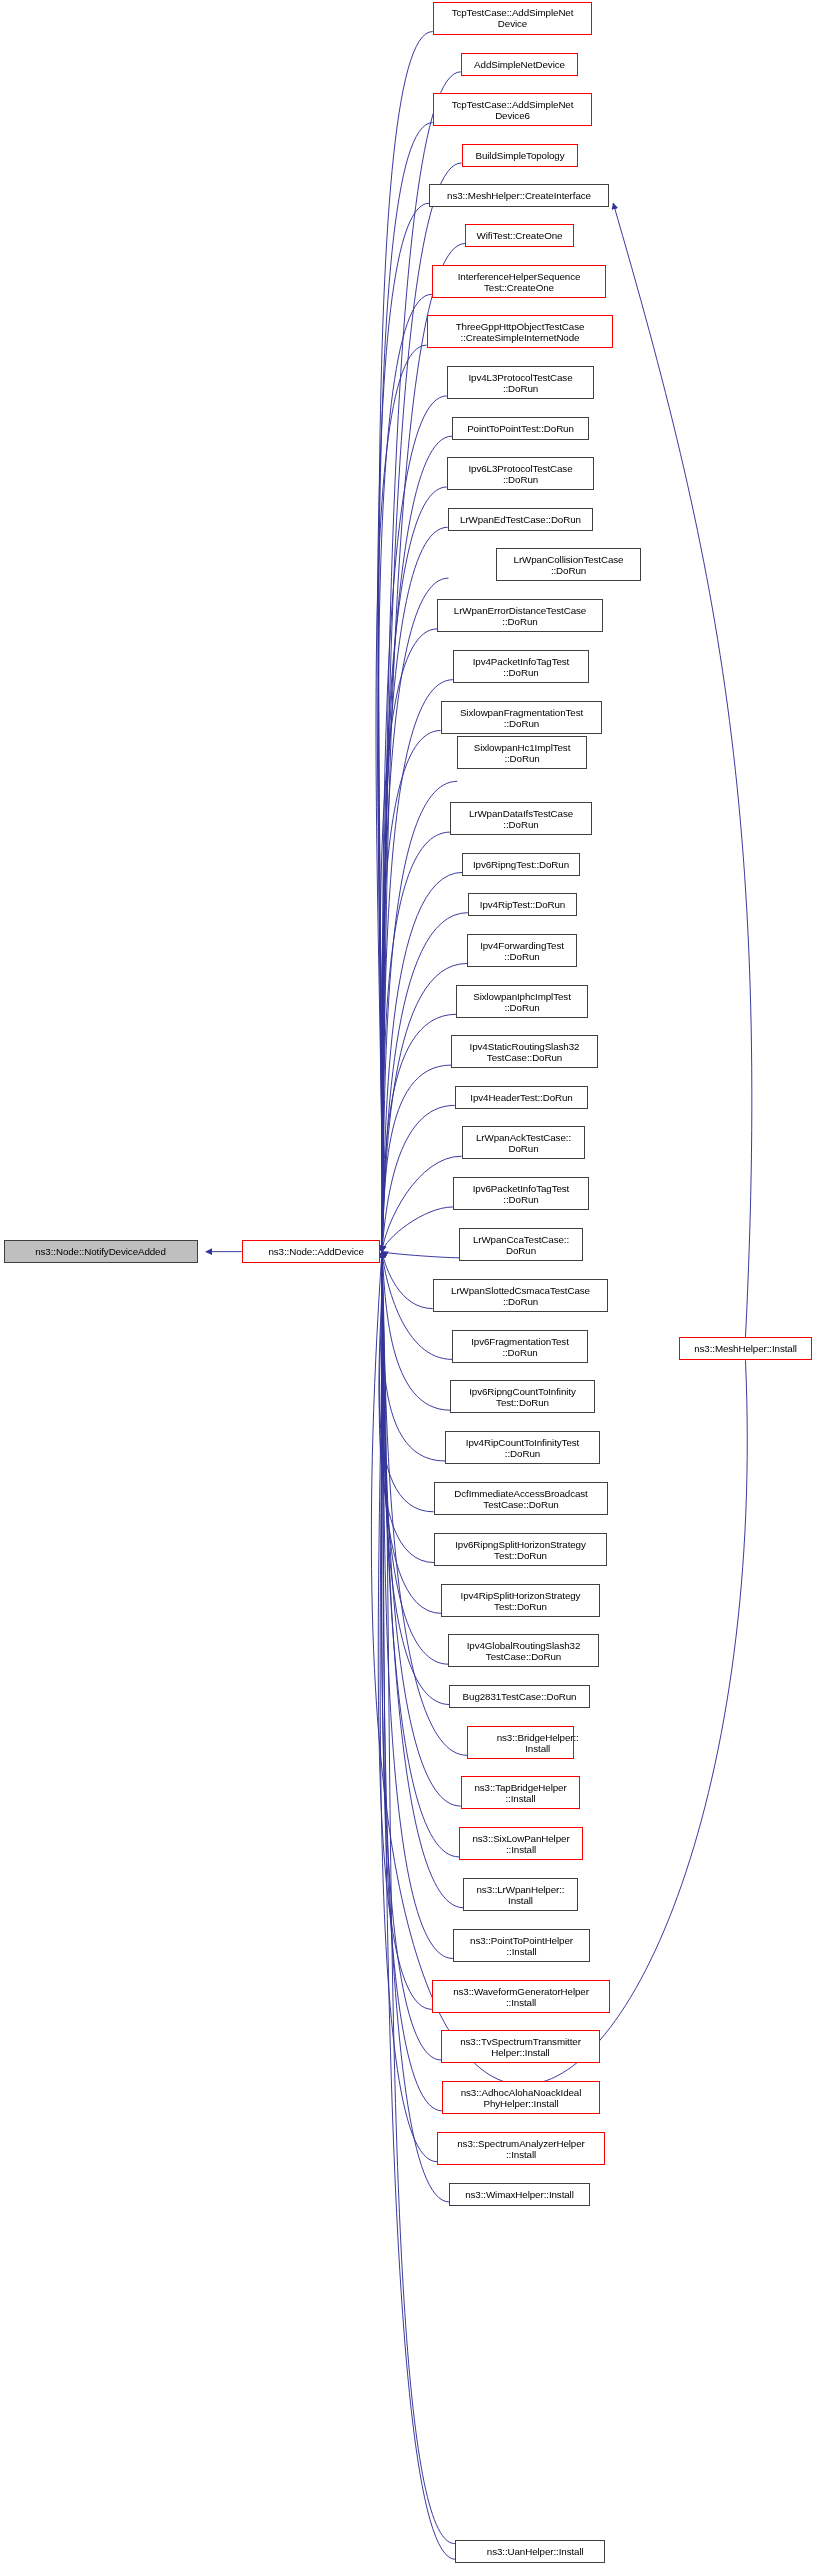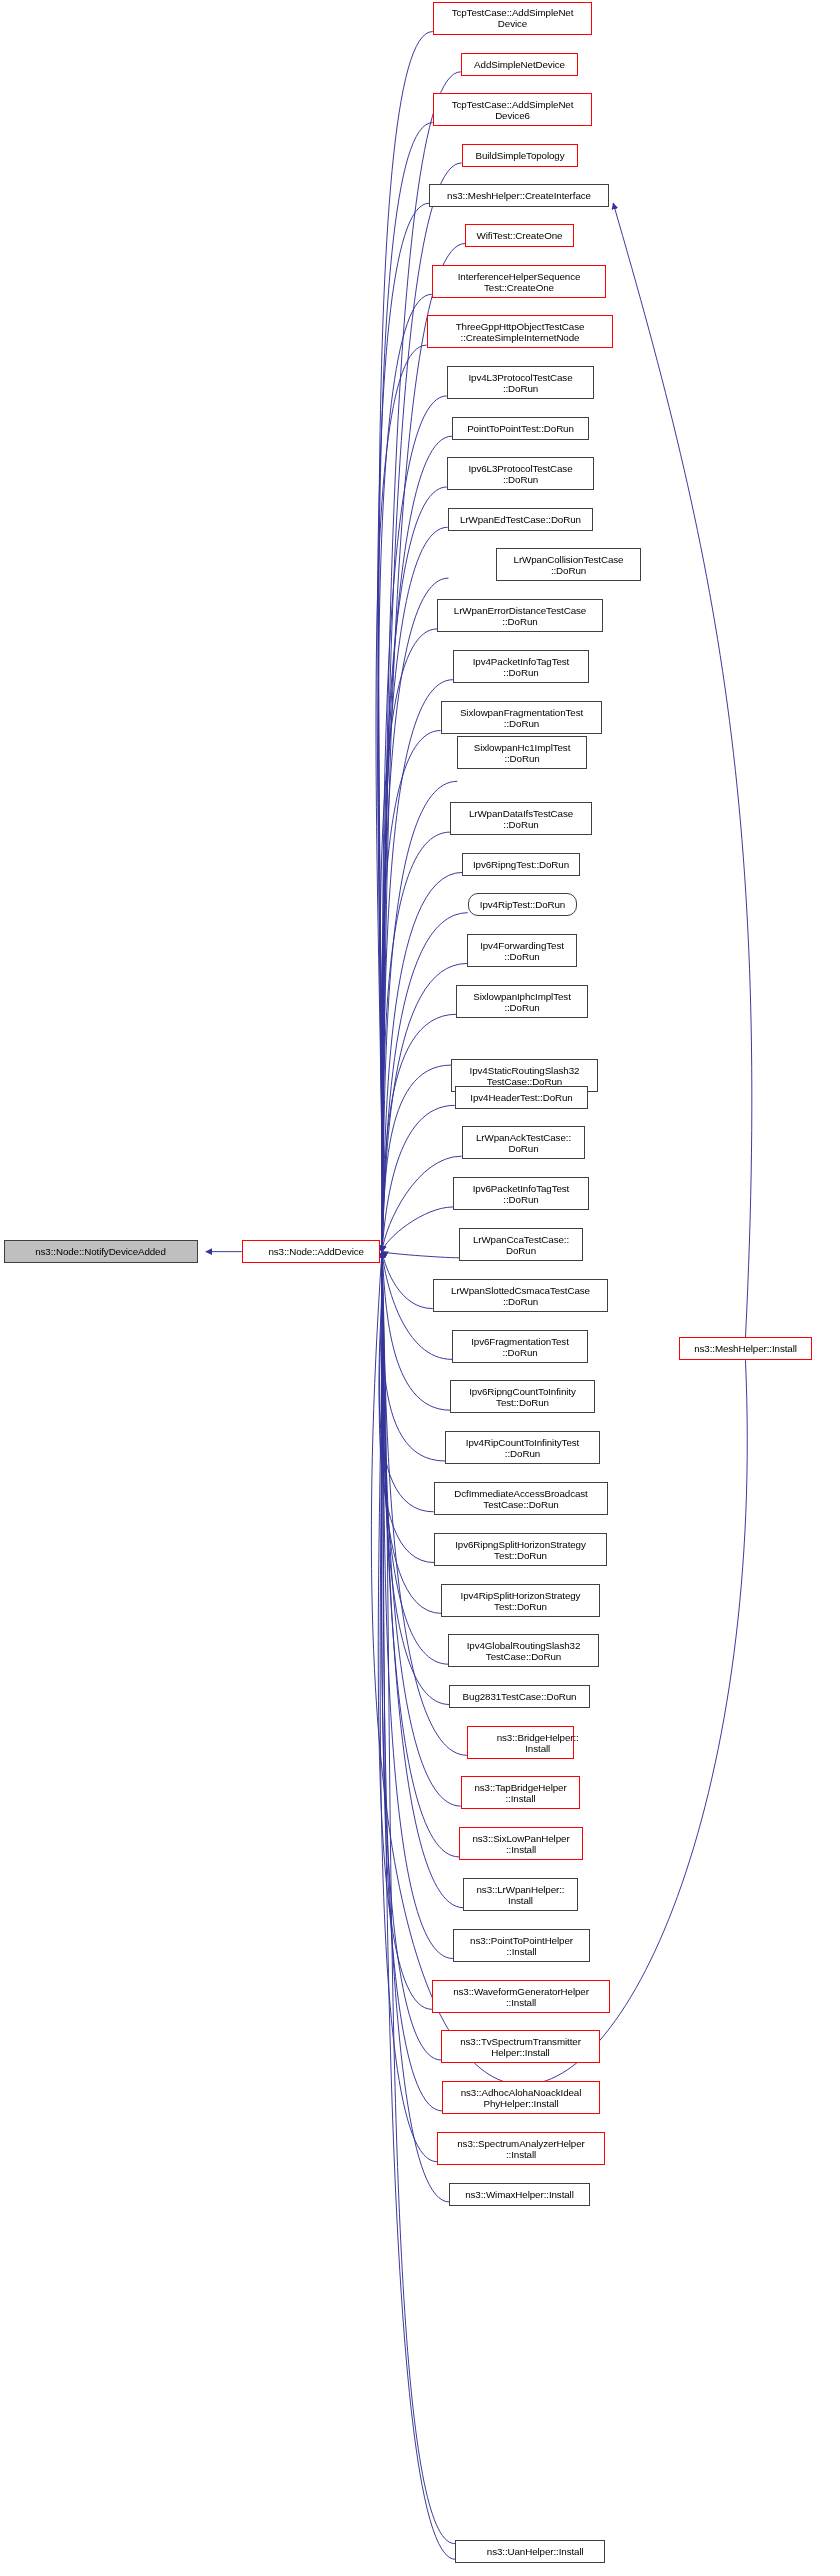--- a/index.html
+++ b/index.html
@@ -144,26 +144,26 @@
 ::DoRun</div>
     <div class="node" style="left: 453px; top: 650px; width: 136px; height: 33px;">Ipv4PacketInfoTagTest
 ::DoRun</div>
     <div class="node" style="left: 441px; top: 701px; width: 161px; height: 33px;">SixlowpanFragmentationTest
 ::DoRun</div>
     <div class="node" style="left: 457px; top: 736px; width: 130px; height: 33px;">SixlowpanHc1ImplTest
 ::DoRun</div>
     <div class="node" style="left: 450px; top: 802px; width: 142px; height: 33px;">LrWpanDataIfsTestCase
 ::DoRun</div>
     <div class="node" style="left: 462px; top: 853px; width: 118px; height: 23px;">Ipv6RipngTest::DoRun</div>
-    <div class="node" style="left: 468px; top: 893px; width: 109px; height: 23px; border-radius: 10px;">Ipv4RipTest::DoRun</div>
+    <div class="node" style="left: 468px; top: 893px; width: 109px; height: 23px;">Ipv4RipTest::DoRun</div>
     <div class="node" style="left: 467px; top: 934px; width: 110px; height: 33px;">Ipv4ForwardingTest
 ::DoRun</div>
     <div class="node" style="left: 456px; top: 985px; width: 132px; height: 33px;">SixlowpanIphcImplTest
 ::DoRun</div>
-    <div class="node" style="left: 451px; top: 1035px; width: 147px; height: 33px; margin-top: 24px;">Ipv4StaticRoutingSlash32
+    <div class="node" style="left: 451px; top: 1035px; width: 147px; height: 33px;">Ipv4StaticRoutingSlash32
 TestCase::DoRun</div>
     <div class="node" style="left: 455px; top: 1086px; width: 133px; height: 23px;">Ipv4HeaderTest::DoRun</div>
     <div class="node" style="left: 462px; top: 1126px; width: 123px; height: 33px;">LrWpanAckTestCase::
 DoRun</div>
     <div class="node" style="left: 453px; top: 1177px; width: 136px; height: 33px;">Ipv6PacketInfoTagTest
 ::DoRun</div>
     <div class="node" style="left: 459px; top: 1228px; width: 124px; height: 33px;">LrWpanCcaTestCase::
 DoRun</div>
     <div class="node" style="left: 433px; top: 1279px; width: 175px; height: 33px;">LrWpanSlottedCsmacaTestCase
 ::DoRun</div>

